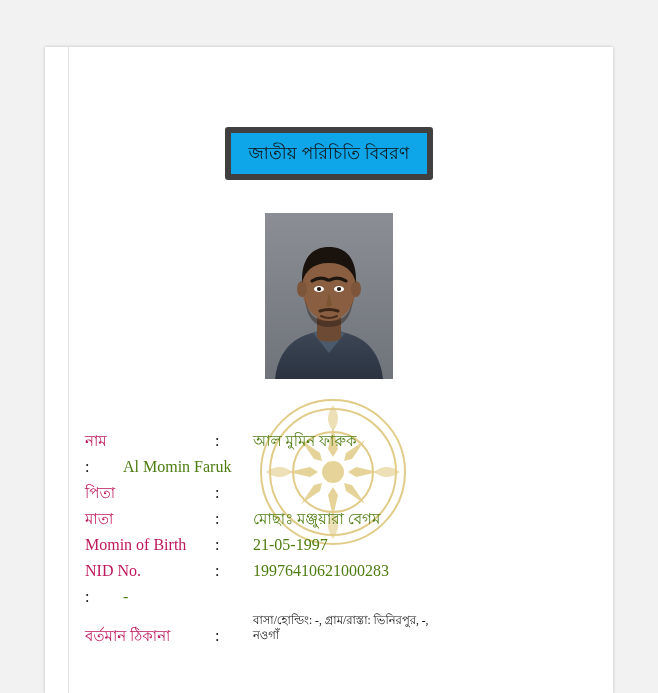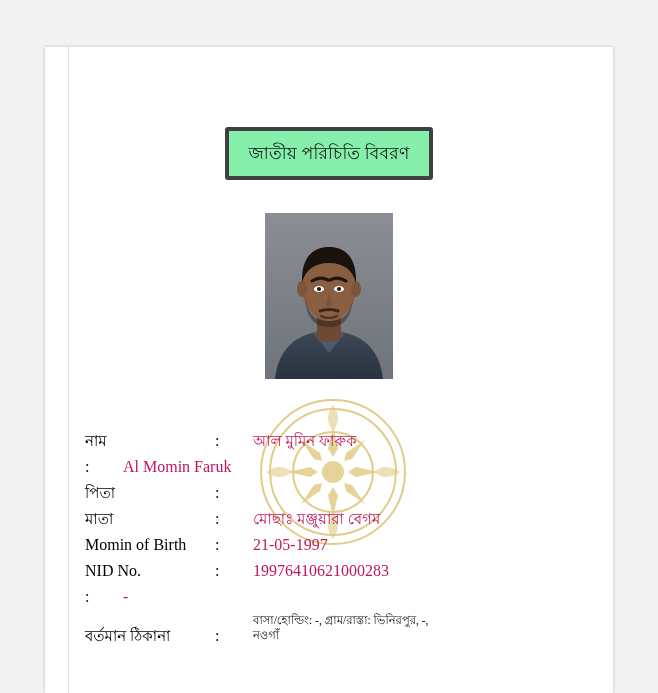--- a/index.html
+++ b/index.html
@@ -30,27 +30,27 @@
     width: 1px;
     height: 646px;
     background: #e2e2e2;
   }
   .title-box {
     position: absolute;
     left: 180px;
     top: 80px;
     width: 208px;
     height: 53px;
-    border: 4px solid #404040;
+    border: 6px solid #404040;
     border-radius: 3px;
     display: flex;
     align-items: center;
     justify-content: center;
     box-sizing: border-box;
-    background: #86efac;
+    background: #0ea5e9;
   }
   .title-text {
     font-size: 17px;
     color: #111;
     letter-spacing: 0.3px;
   }
   .photo {
     position: absolute;
     left: 220px;
     top: 166px;
@@ -80,34 +80,34 @@
   }
   .row {
     display: flex;
     align-items: flex-start;
     margin-bottom: 2px;
     min-height: 24px;
   }
   .label {
     width: 130px;
     font-size: 16px;
-    color: #000000;
+    color: #be185d;
     line-height: 24px;
   }
   .label.bn { font-size: 15px; }
   .colon {
     width: 38px;
     font-size: 16px;
     color: #111;
     line-height: 24px;
   }
   .value {
     flex: 1;
     font-size: 16px;
-    color: #be185d;
+    color: #4d7c0f;
     line-height: 24px;
   }
   .value.bn { font-size: 15px; }
   .row.addr { margin-top: 4px; }
   .row.addr .label { line-height: 18px; padding-top: 14px; }
   .row.addr .colon { line-height: 18px; padding-top: 14px; }
   .addr-value {
     flex: 1;
     font-size: 11.5px;
     line-height: 15px;

